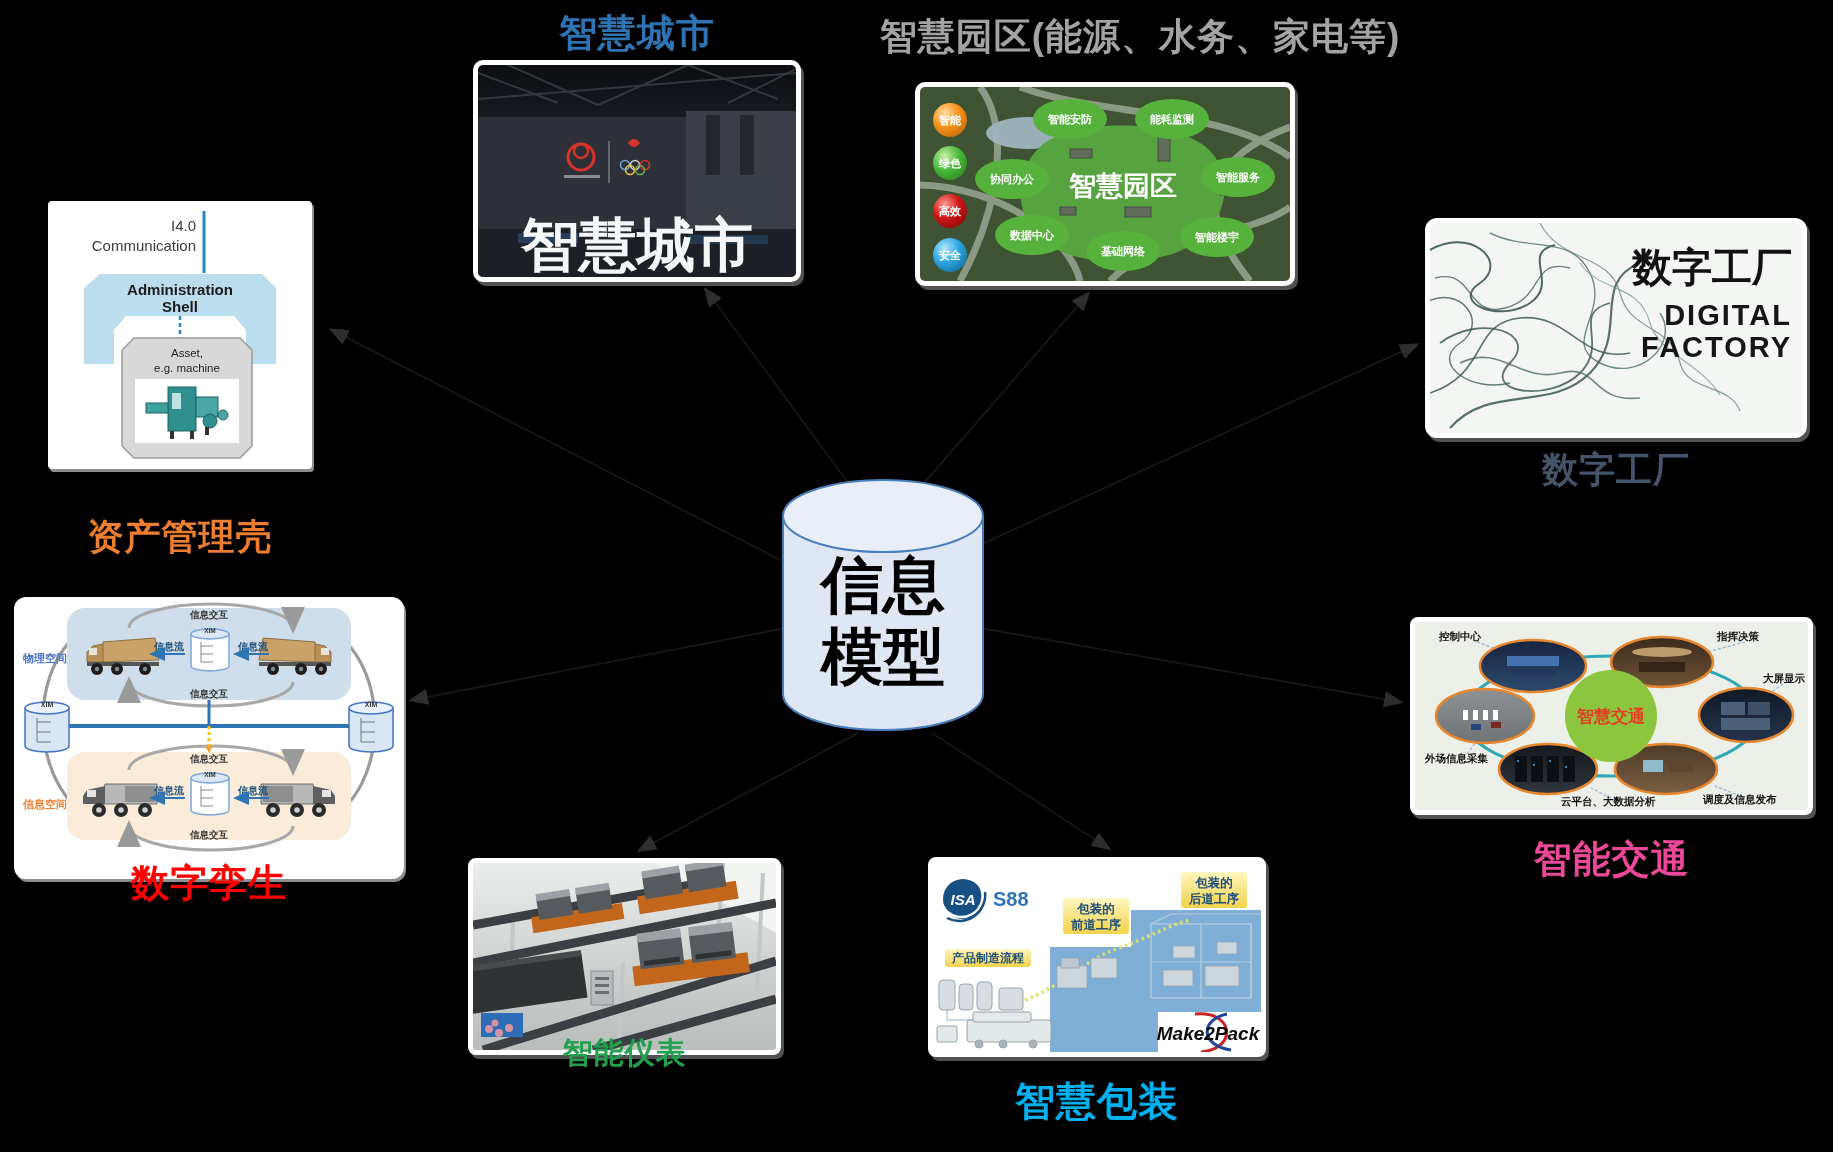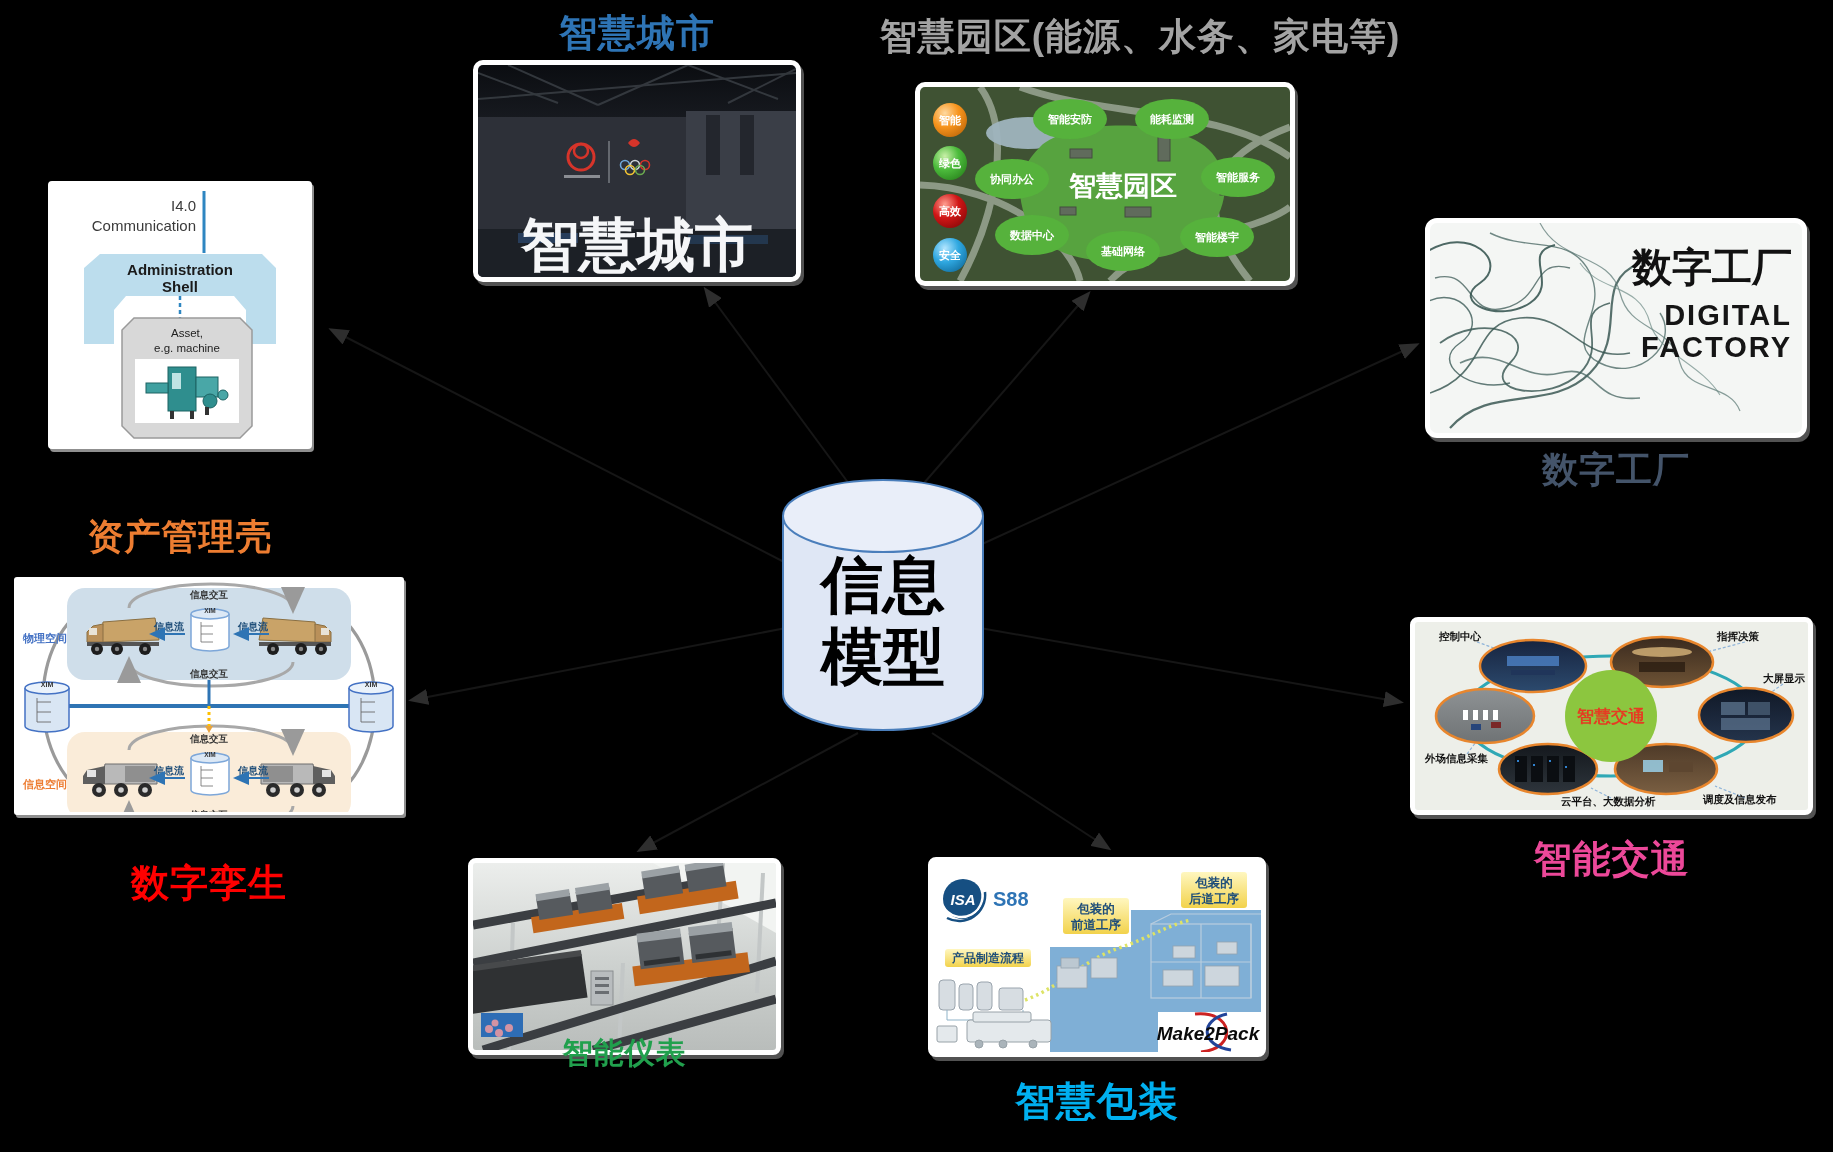--- a/index.html
+++ b/index.html
@@ -2,21 +2,21 @@
 <html><head>
 <meta charset="utf-8">
 <style>
   html,body{margin:0;padding:0;}
   body{
     width:1833px;height:1152px;position:relative;overflow:hidden;
     background:#000;font-family:"Liberation Sans","DejaVu Sans",sans-serif;
   }
   .card{position:absolute;box-sizing:border-box;background:#fff;border:5px solid #fff;
         border-radius:10px;box-shadow:3px 4px 0 rgba(150,150,150,.55);overflow:hidden;}
-  .flat{box-shadow:2px 3px 0 #8f8f8f;}
+  .flat{box-shadow:2px 3px 0 #8f8f8f;margin-top:20px;}
   .nodelabel{position:absolute;text-align:center;font-weight:bold;
              letter-spacing:1px;white-space:nowrap;}
   svg{display:block;}
   .conn{position:absolute;left:0;top:0;}
 </style>
 </head>
 <body style="background-color: rgb(0, 0, 0);">
 
 <svg class="conn" width="1833" height="1152">
   <defs>
@@ -208,21 +208,21 @@
       <path d="M5,55 C45,45 35,95 75,85 C115,75 100,35 140,45" stroke="#2F4F4A" stroke-width="1.3" opacity="0.7"></path>
       <path d="M30,140 C70,120 90,160 130,150 C170,140 160,180 210,175" stroke="#44635f" stroke-width="1.6" opacity="0.75"></path>
     </g>
     <text x="362" y="58" text-anchor="end" font-size="40" font-weight="bold" fill="#111">数字工厂</text>
     <text x="362" y="102" text-anchor="end" font-size="29" font-weight="bold" letter-spacing="2" fill="#151515">DIGITAL</text>
     <text x="362" y="134" text-anchor="end" font-size="29" font-weight="bold" letter-spacing="2" fill="#151515">FACTORY</text>
   </svg>
 </div>
 <div class="nodelabel" style="left: 1425px; top: 446px; width: 382px; font-size: 36px; color: rgb(68, 84, 106);">数字工厂</div>
 
-<div class="card flat" style="left:14px;top:577px;width:390px;height:238px;border-width:3px;border-radius:3px;">
+<div class="card flat" style="left:14px;top:577px;width:390px;height:282px;border-width:3px;border-radius:12px;">
   <svg width="384" height="252" viewBox="0 0 384 252">
     <defs>
       <marker id="gray-ah" markerWidth="9" markerHeight="8" refX="7" refY="4" orient="auto">
           <path d="M0,0 L9,4 L0,8 Z" fill="#9a9a9a"></path>
         </marker>
       <marker id="blue-ah" markerWidth="8" markerHeight="7" refX="6" refY="3.5" orient="auto">
           <path d="M0,0 L8,3.5 L0,7 Z" fill="#2E74B4"></path>
         </marker>
     </defs>
     <rect width="384" height="252" fill="#ffffff"></rect>

